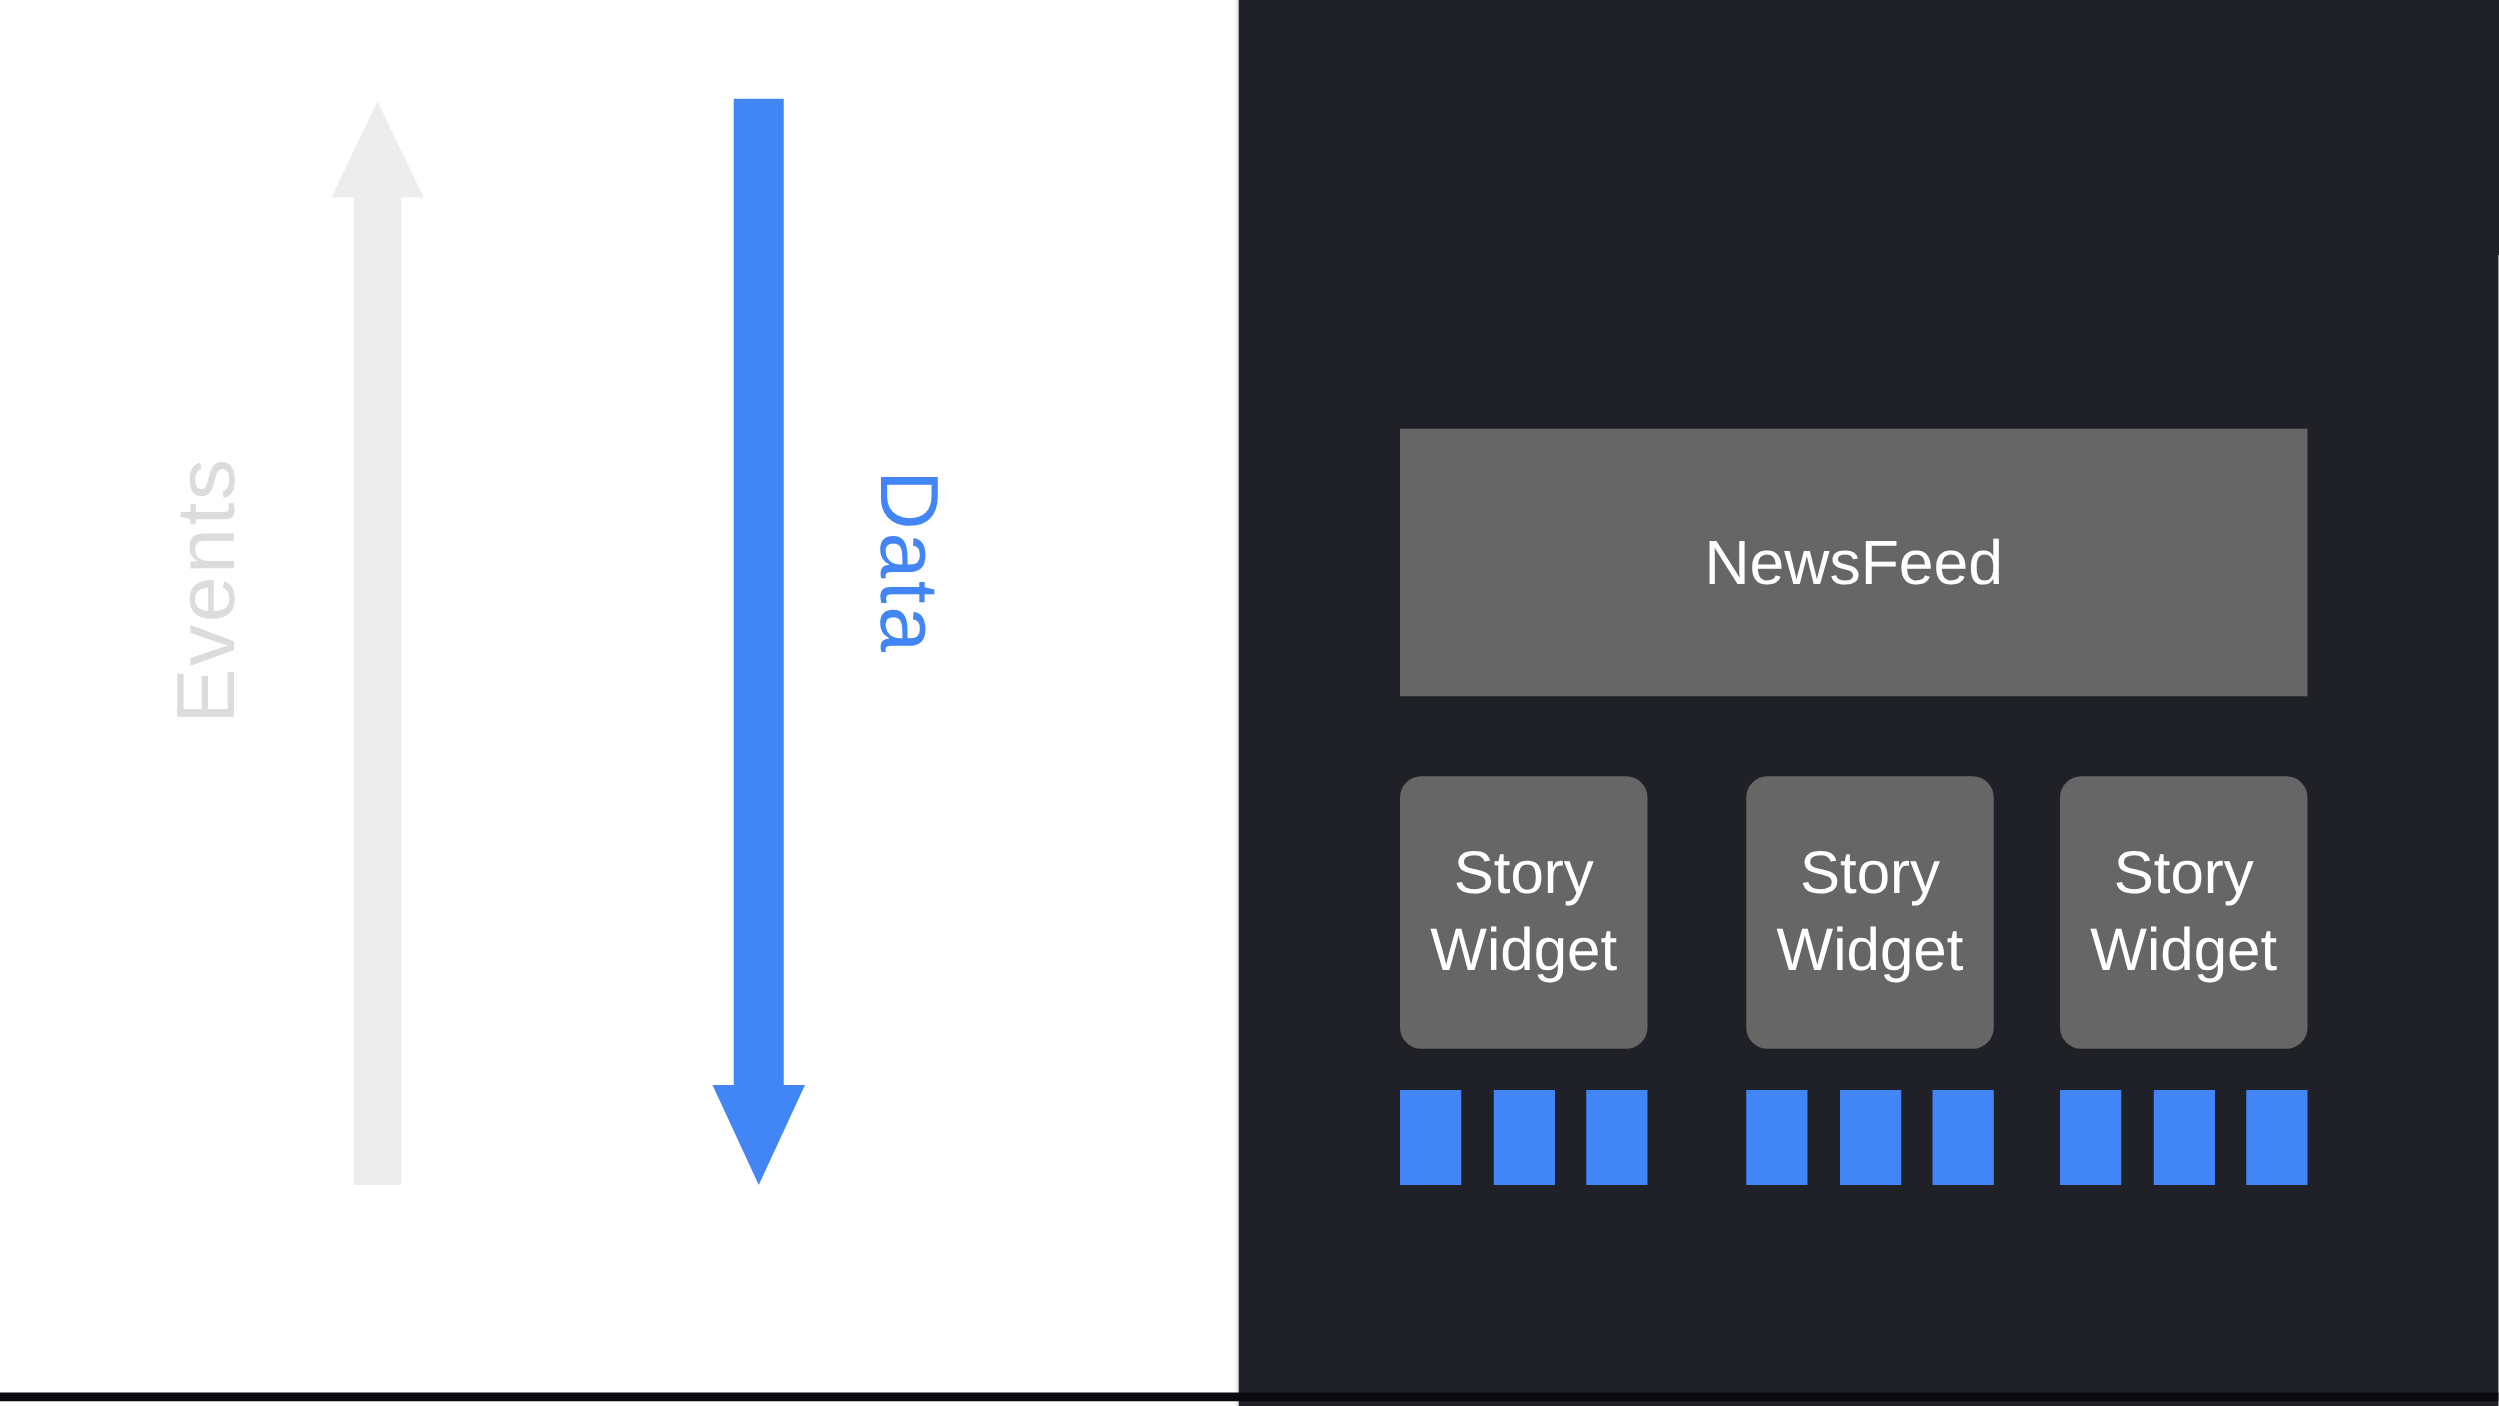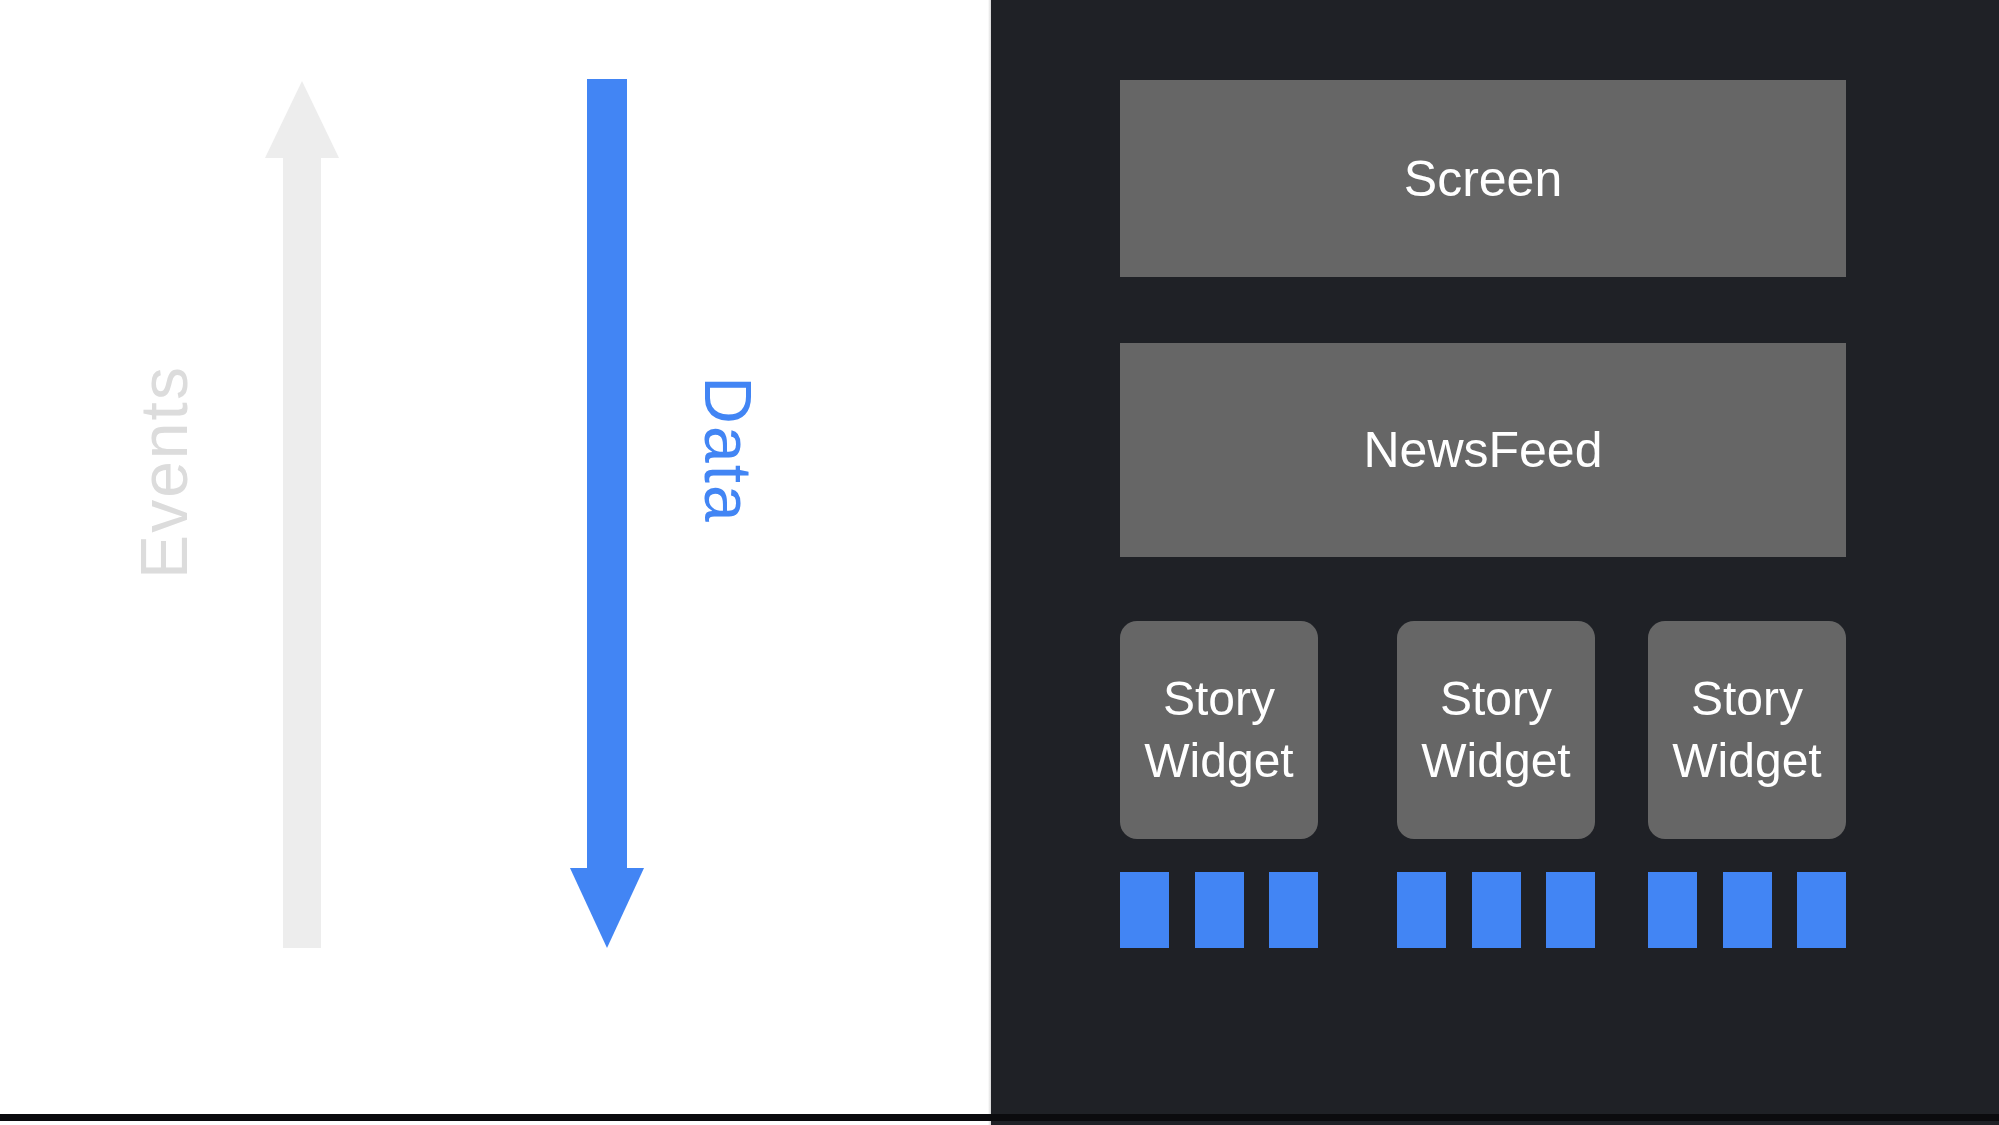--- a/index.html
+++ b/index.html
@@ -102,23 +102,20 @@
 
     <div class="data-shaft"></div>
     <div class="data-head"></div>
     <div class="data-label">Data</div>
   </div>
 
   <div class="panel-divider"></div>
 
   <div class="right-panel">
 
-    <div class="box screen-box">
-      <span>Screen</span>
-    </div>
 
     <div class="box newsfeed-box">
       <span>NewsFeed</span>
     </div>
 
     <div class="box story-box story-pos-0">
       <span class="story-line">Story</span>
       <span class="story-line">Widget</span>
     </div>
     <div class="box story-box story-pos-1">

